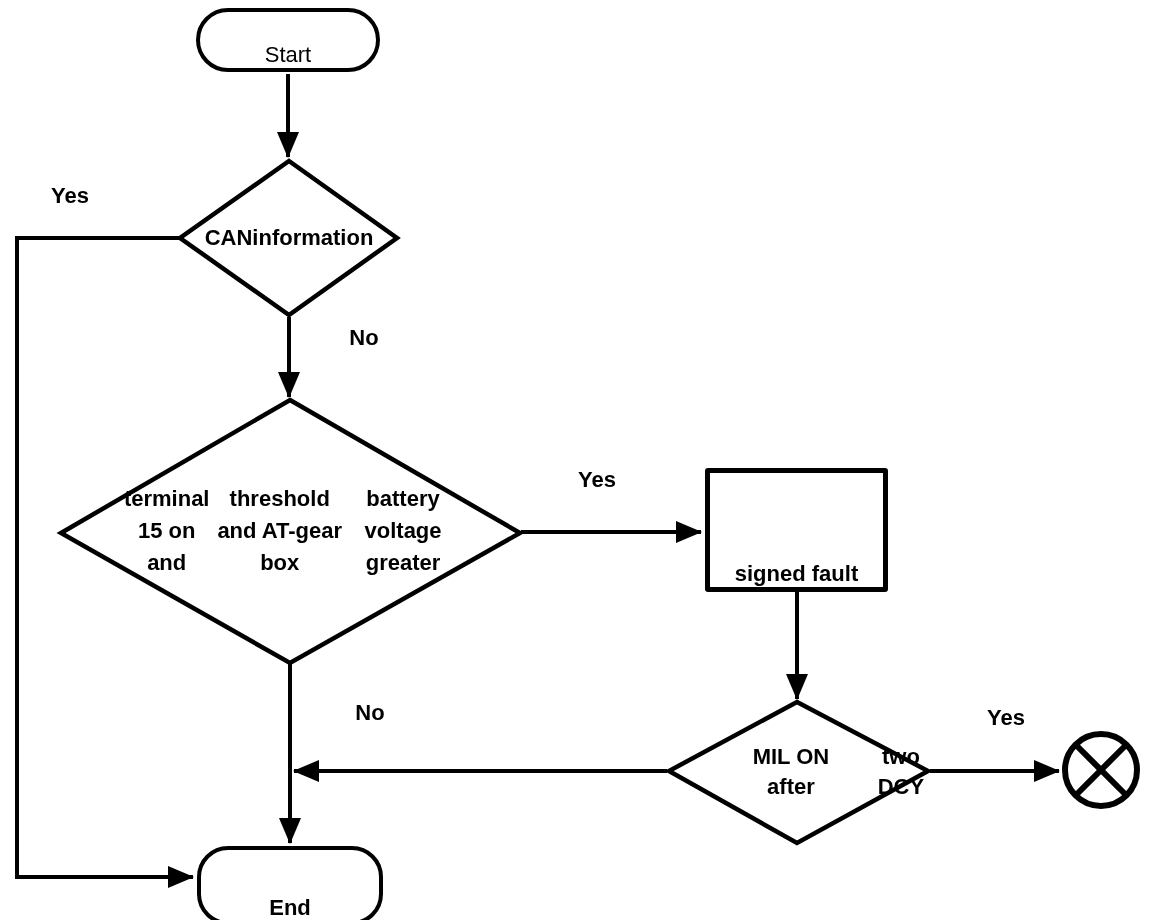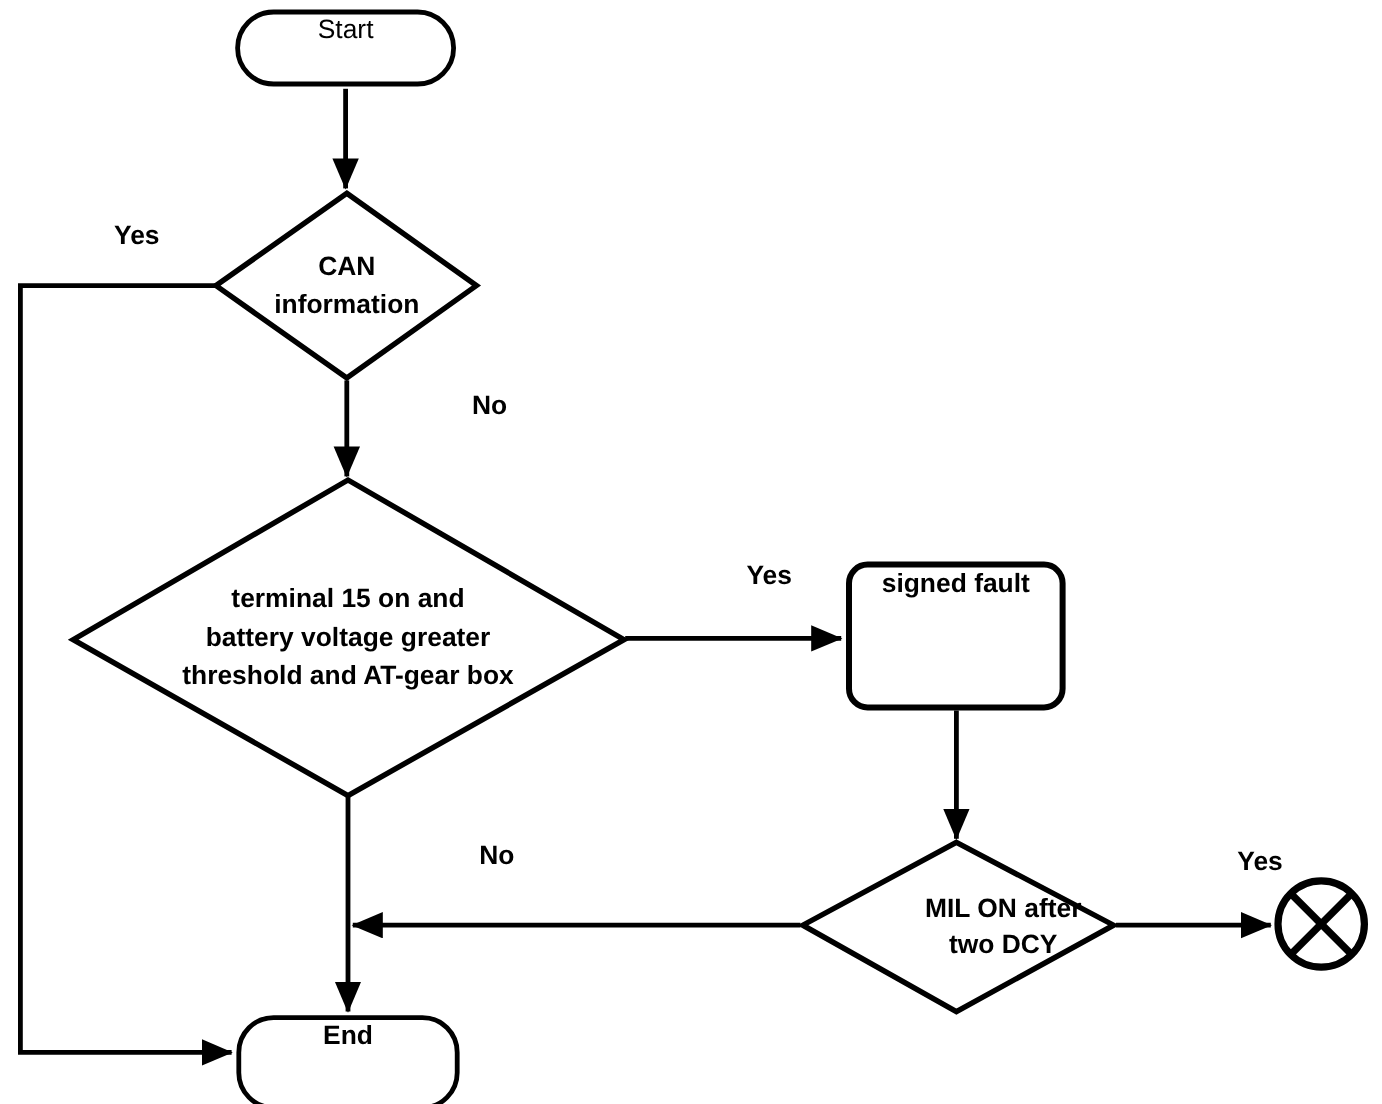--- a/index.html
+++ b/index.html
@@ -22,59 +22,57 @@
     top: 0;
     width: 1152px;
     height: 920px;
   }
   .node {
     position: absolute;
     box-sizing: border-box;
     background: #ffffff;
     border: 4px solid #000000;
     display: flex;
-    align-items: flex-start;
+    align-items: flex-end;
     justify-content: center;
     text-align: center;
   }
   .terminator {
     border-radius: 34px;
   }
   .process {
-    border-radius: 18px;
+    border-radius: 3px;
     border-width: 5px;
   }
   .node-label {
     font-size: 22px;
     line-height: 26px;
   }
   .bold {
     font-weight: bold;
   }
   .diamond-text {
     position: absolute;
     display: flex;
-    flex-direction: column;
     align-items: center;
     justify-content: center;
     text-align: center;
     font-size: 22px;
     font-weight: bold;
     line-height: 32px;
   }
   .edge-label {
     position: absolute;
     transform: translateX(-50%);
     font-size: 22px;
     font-weight: bold;
     line-height: 26px;
     white-space: nowrap;
     background: #ffffff;
     padding: 0 2px;
-    margin-left: 44px;
   }
 </style>
 </head>
 <body>
 
 <div id="canvas">
 
   <svg id="edges" viewBox="0 0 1152 920" xmlns="http://www.w3.org/2000/svg">
     <defs>
       <marker id="arrow" markerUnits="userSpaceOnUse" markerWidth="28" markerHeight="24" refX="25" refY="11" orient="auto">
@@ -123,22 +121,22 @@
     <span class="node-label bold">End</span>
   </div>
 
   <div class="diamond-text" style="left:189px; top:188px; width:200px; height:100px;">
     <div>CAN</div>
     <div>information</div>
   </div>
 
   <div class="diamond-text" style="left:120px; top:463px; width:340px; height:136px;">
     <div>terminal 15 on and</div>
+    <div>threshold and AT-gear box</div>
     <div>battery voltage greater</div>
-    <div>threshold and AT-gear box</div>
   </div>
 
   <div class="diamond-text" style="left:726px; top:740px; width:220px; height:64px; line-height:30px;">
     <div>MIL ON after</div>
     <div>two DCY</div>
   </div>
 
   <div class="edge-label" style="left:70px; top:183px;">Yes</div>
 
   <div class="edge-label" style="left:364px; top:325px;">No</div>

